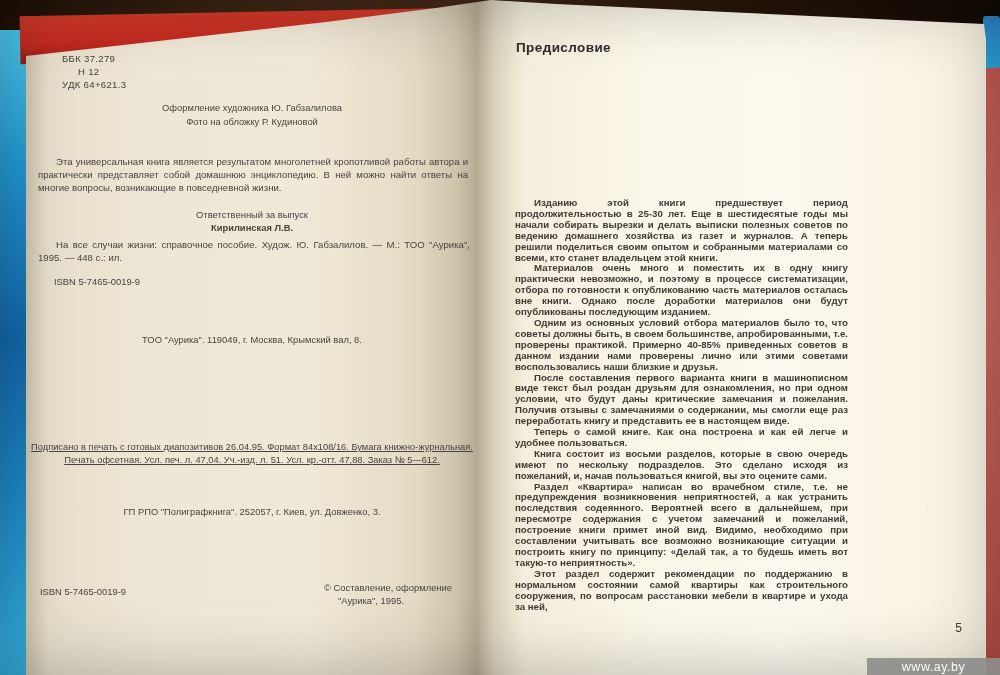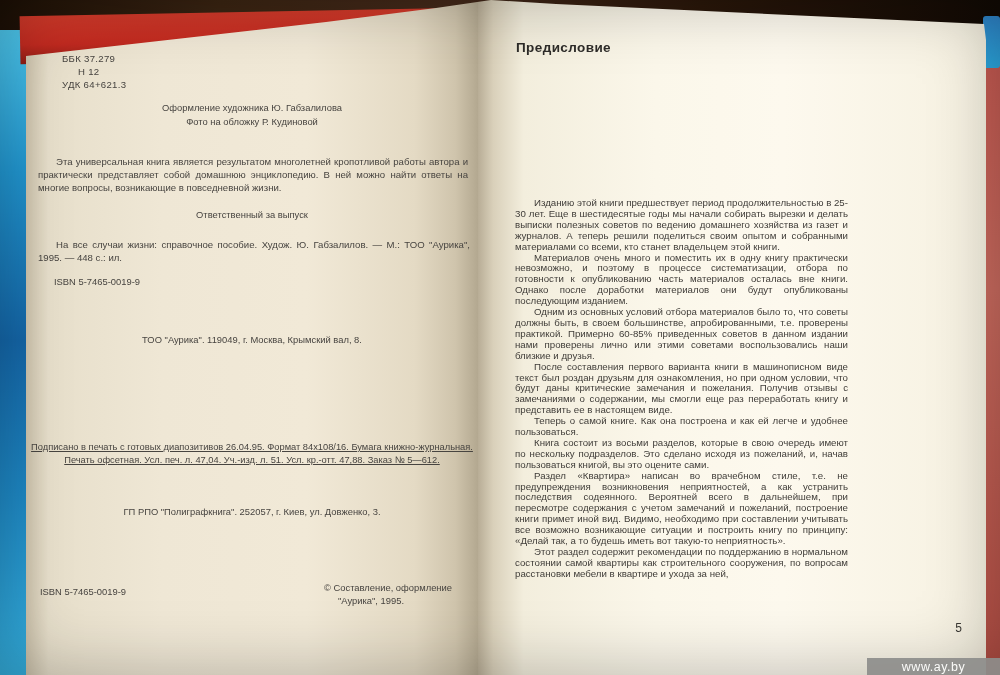--- a/index.html
+++ b/index.html
@@ -46,21 +46,21 @@
   .participation { left: 0; right: 0; top: 364px; text-align: center; font-size: 9.4px; }
   .printinfo { left: 4px; right: 4px; top: 441px; text-align: center; font-size: 9.3px; line-height: 13px; text-decoration: underline; }
   .printer { left: 0; right: 0; top: 506px; text-align: center; font-size: 9.4px; }
   .isbn-bottom { left: 14px; top: 586px; font-size: 9.4px; }
   .copyright { left: 298px; top: 581px; font-size: 9.4px; line-height: 13px; }
   .copyright .line2 { padding-left: 14px; }
 
   .preface-title { left: 38px; top: 40px; font-size: 13.5px; font-weight: bold;
     letter-spacing: 0.4px; color: #2e2c29; }
   .preface-body { left: 37px; top: 198px; width: 333px; font-size: 9.7px; line-height: 10.9px;
-    text-align: justify; }
+    text-align: justify; font-weight: bold; }
   .preface-body p { margin: 0; text-indent: 19px; }
   .pagenum { right: 24px; bottom: 40px; font-size: 12px; color: #3a3834; }
 
   .watermark { position: absolute; right: 0; bottom: 0; width: 133px; height: 17px; z-index: 6;
     background: rgba(141, 141, 139, 0.92); color: #fbfbf9; font-size: 12.5px;
     display: flex; align-items: center; justify-content: center; letter-spacing: 0.5px; }
 </style>
 </head>
 <body>
 
@@ -78,20 +78,21 @@
         <div class="indent">Н 12</div>
         <div>УДК 64+621.3</div>
       </div>
       <div class="tblock annotation">Эта универсальная книга является результатом многолетней кропотливой работы автора и практически представляет собой домашнюю энциклопедию. В ней можно найти ответы на многие вопросы, возникающие в повседневной жизни.</div>
       <div class="tblock credits">
         <div>Оформление художника Ю. Габзалилова</div>
         <div>Фото на обложку Р. Кудиновой</div>
       </div>
       <div class="tblock resp">
         <div>Ответственный за выпуск</div>
+        <div class="name">Кирилинская Л.В.</div>
       </div>
       <div class="tblock biblio">На все случаи жизни: справочное пособие. Худож. Ю. Габзалилов. — М.: ТОО "Аурика", 1995. — 448 с.: ил.</div>
       <div class="tblock isbn-top">ISBN 5-7465-0019-9</div>
       <div class="tblock publisher">ТОО "Аурика". 119049, г. Москва, Крымский вал, 8.</div>
       <div class="tblock printinfo">
         <div>Подписано в печать с готовых диапозитивов 26.04.95. Формат 84х108/16. Бумага книжно-журнальная.</div>
         <div>Печать офсетная. Усл. печ. л. 47,04. Уч.-изд. л. 51. Усл. кр.-отт. 47,88. Заказ № 5—612.</div>
       </div>
       <div class="tblock printer">ГП РПО "Полиграфкнига". 252057, г. Киев, ул. Довженко, 3.</div>
       <div class="tblock isbn-bottom">ISBN 5-7465-0019-9</div>
@@ -99,21 +100,21 @@
         <div>© Составление, оформление</div>
         <div class="line2">"Аурика", 1995.</div>
       </div>
     </div>
 
     <div class="page page-right">
       <div class="tblock preface-title">Предисловие</div>
       <div class="tblock preface-body">
         <p>Изданию этой книги предшествует период продолжительностью в 25-30 лет. Еще в шестидесятые годы мы начали собирать вырезки и делать выписки полезных советов по ведению домашнего хозяйства из газет и журналов. А теперь решили поделиться своим опытом и собранными материалами со всеми, кто станет владельцем этой книги.</p>
         <p>Материалов очень много и поместить их в одну книгу практически невозможно, и поэтому в процессе систематизации, отбора по готовности к опубликованию часть материалов осталась вне книги. Однако после доработки материалов они будут опубликованы последующим изданием.</p>
-        <p>Одним из основных условий отбора материалов было то, что советы должны быть, в своем большинстве, апробированными, т.е. проверены практикой. Примерно 60-85% приведенных советов в данном издании нами проверены лично или этими советами воспользовались наши близкие и друзья.</p>
+        <p>Одним из основных условий отбора материалов было то, что советы должны быть, в своем большинстве, апробированными, т.е. проверены практикой. Примерно 40-85% приведенных советов в данном издании нами проверены лично или этими советами воспользовались наши близкие и друзья.</p>
         <p>После составления первого варианта книги в машинописном виде текст был роздан друзьям для ознакомления, но при одном условии, что будут даны критические замечания и пожелания. Получив отзывы с замечаниями о содержании, мы смогли еще раз переработать книгу и представить ее в настоящем виде.</p>
         <p>Теперь о самой книге. Как она построена и как ей легче и удобнее пользоваться.</p>
         <p>Книга состоит из восьми разделов, которые в свою очередь имеют по нескольку подразделов. Это сделано исходя из пожеланий, и, начав пользоваться книгой, вы это оцените сами.</p>
         <p>Раздел «Квартира» написан во врачебном стиле, т.е. не предупреждения возникновения неприятностей, а как устранить последствия содеянного. Вероятней всего в дальнейшем, при пересмотре содержания с учетом замечаний и пожеланий, построение книги примет иной вид. Видимо, необходимо при составлении учитывать все возможно возникающие ситуации и построить книгу по принципу: «Делай так, а то будешь иметь вот такую-то неприятность».</p>
         <p>Этот раздел содержит рекомендации по поддержанию в нормальном состоянии самой квартиры как строительного сооружения, по вопросам расстановки мебели в квартире и ухода за ней,</p>
       </div>
       <div class="tblock pagenum">5</div>
     </div>
 
   </div>

